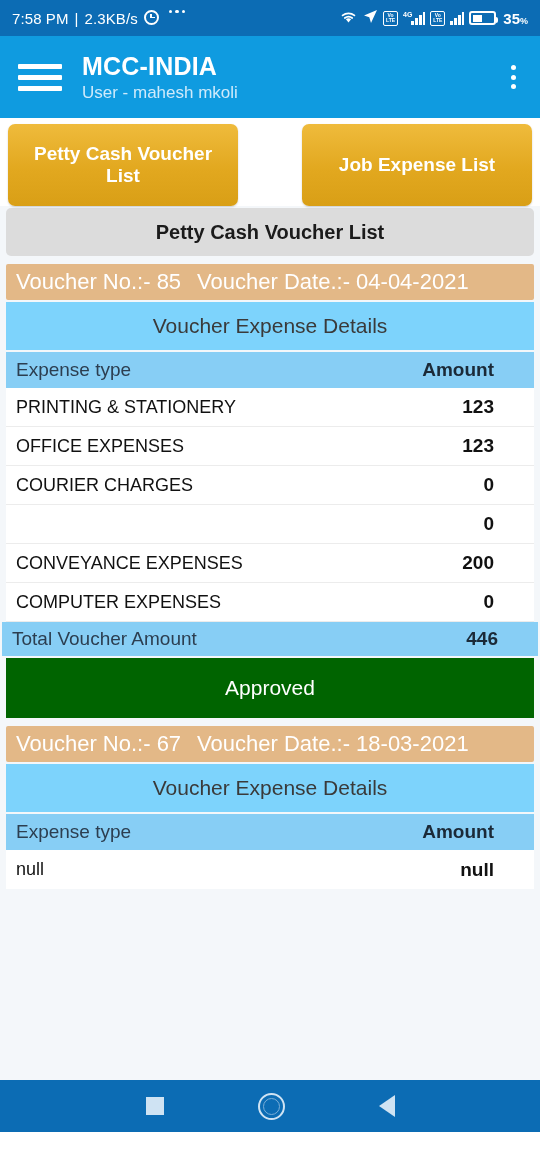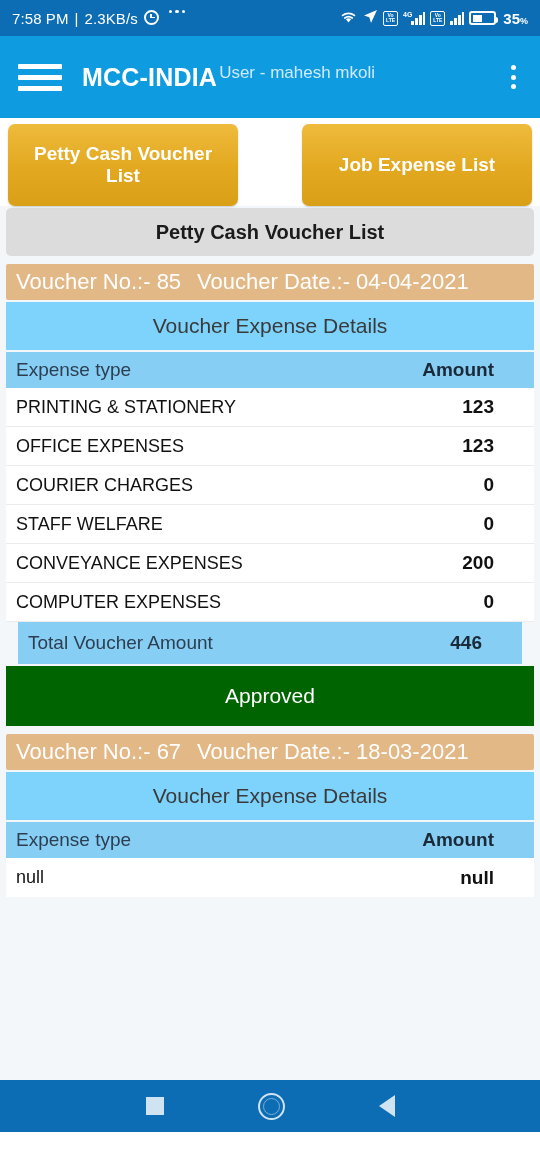--- a/index.html
+++ b/index.html
@@ -43,21 +43,21 @@
   .batt-pct{ font-size:15px;font-weight:bold;margin-left:2px;}
   .batt-pct small{font-size:9px;}
 
   
   .appbar{
     height:82px;width:540px;background:#0F9BE0;
     display:flex;align-items:center;padding:0 18px;
   }
   .hamburger{ width:44px;display:flex;flex-direction:column;gap:6px;cursor:pointer;}
   .hamburger span{display:block;height:5px;background:#fff;border-radius:1px;}
-  .titles{ margin-left:20px; display:flex; flex-direction:row; gap:2px;}
+  .titles{ margin-left:20px; display:flex; flex-direction:column; gap:2px;}
   .app-title{ color:#fff;font-size:25px;font-weight:bold;letter-spacing:.2px;}
   .app-sub{ color:#cfeafb;font-size:17px;}
   .kebab{ margin-left:auto;display:flex;flex-direction:column;gap:4.5px;cursor:pointer;padding:6px;}
   .kebab i{width:5px;height:5px;background:#fff;border-radius:50%;display:block;}
 
   
   .content{ width:540px; height:1014px; background:#F4F7FA; position:relative; overflow:hidden;}
   .tabs{ display:flex; padding:6px 4px 0 4px; background:#ffffff; gap:0; height:88px;}
   .tabbtn{
     flex:1; margin:0 4px;
@@ -89,21 +89,21 @@
     font-size:19px;color:#2c3e50;
   }
   .thead .amt{ margin-left:auto;font-weight:bold;color:#1b2a38;}
   .row{
     margin:0 6px;height:39px;background:#ffffff;
     display:flex;align-items:center;padding:0 40px 0 10px;
     font-size:18px;color:#111;border-bottom:1px solid #ececec;
   }
   .row .amt{ margin-left:auto;font-weight:bold;font-size:19px;}
   .total{
-    margin:0 18px;height:42px;background:#87CEF5;
+    margin:0 2px;height:34px;background:#87CEF5;
     display:flex;align-items:center;padding:0 40px 0 10px;
     font-size:19px;color:#2c3e50;
   }
   .total .amt{ margin-left:auto;font-weight:bold;color:#1b2a38;}
   .status-banner{
     margin:2px 6px 0 6px;height:60px;background:#006400;
     display:flex;align-items:center;justify-content:center;
     color:#ffffff;font-size:21px;
   }
 
@@ -221,21 +221,20 @@
   </div>
   <div class="row">
     <span>OFFICE EXPENSES</span>
     <span class="amt">123</span>
   </div>
   <div class="row">
     <span>COURIER CHARGES</span>
     <span class="amt">0</span>
   </div>
   <div class="row">
-    <span>STAFF WELFARE</span>
     <span class="amt">0</span>
   </div>
   <div class="row">
     <span>CONVEYANCE EXPENSES</span>
     <span class="amt">200</span>
   </div>
   <div class="row">
     <span>COMPUTER EXPENSES</span>
     <span class="amt">0</span>
   </div>

